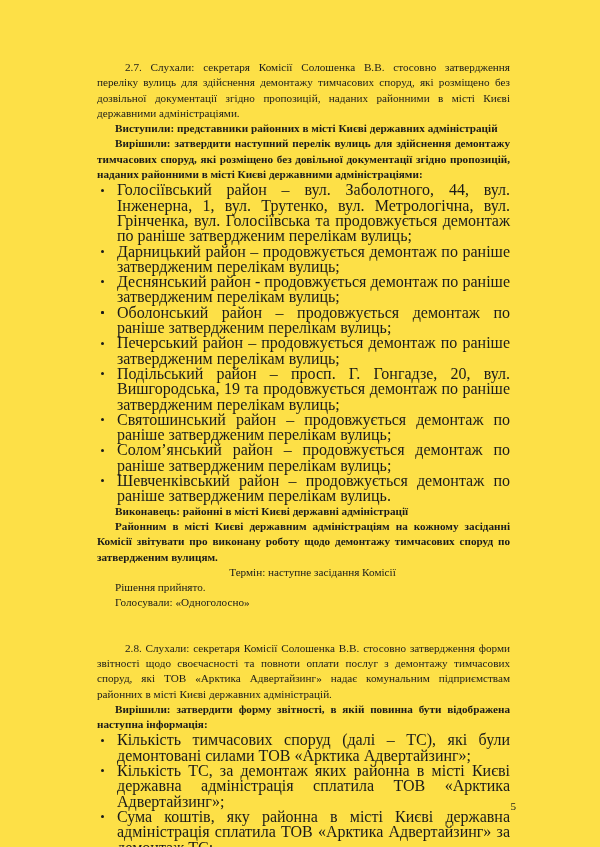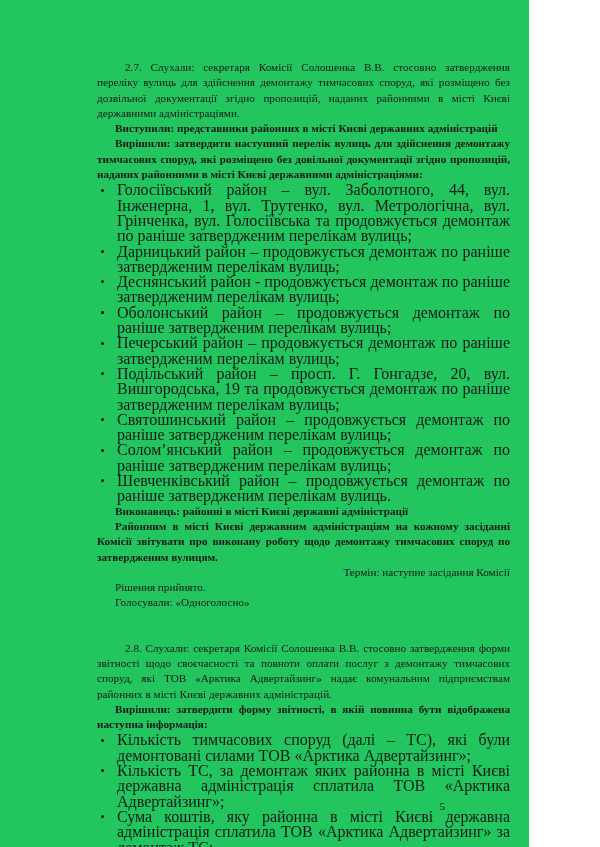--- a/index.html
+++ b/index.html
@@ -10,23 +10,23 @@
   }
   body {
     width: 600px;
     height: 847px;
     overflow: hidden;
     font-family: "Liberation Serif", "DejaVu Serif", serif;
     color: #1a1a1a;
   }
   .page {
     position: relative;
-    width: 529px;
+    width: 600px;
     height: 847px;
-    background: #22c55e;
+    background: #fde047;
     box-sizing: border-box;
   }
   .content {
     position: absolute;
     left: 97px;
     top: 60px;
     width: 413px;
   }
   p.para {
     margin: 0;
@@ -102,21 +102,21 @@
       <li><span class="bullet-dot"></span><span>Печерський район – продовжується демонтаж по раніше затвердженим перелікам вулиць;</span></li>
       <li><span class="bullet-dot"></span><span>Подільський район – просп. Г. Гонгадзе, 20, вул. Вишгородська, 19 та продовжується демонтаж по раніше затвердженим перелікам вулиць;</span></li>
       <li><span class="bullet-dot"></span><span>Святошинський район – продовжується демонтаж по раніше затвердженим перелікам вулиць;</span></li>
       <li><span class="bullet-dot"></span><span>Солом’янський район – продовжується демонтаж по раніше затвердженим перелікам вулиць;</span></li>
       <li><span class="bullet-dot"></span><span>Шевченківський район – продовжується демонтаж по раніше затвердженим перелікам вулиць.</span></li>
     </ul>
 
     <p class="para indent-sm noindent" style="text-indent:18px;text-align:left;">Виконавець: районні в місті Києві державні адміністрації</p>
 
     <p class="para indent-sm">Районним в місті Києві державним адміністраціям на кожному засіданні Комісії звітувати про виконану роботу щодо демонтажу тимчасових споруд по затвердженим вулицям.</p>
-    <p class="para" style="text-indent:18px;text-align:right;">Термін: наступне засідання Комісії</p>
+    <p class="para" style="text-indent:18px;text-align:center;">Термін: наступне засідання Комісії</p>
     <p class="para" style="text-indent:18px;text-align:left;">Рішення прийнято.</p>
     <p class="para" style="text-indent:18px;text-align:left;">Голосували: «Одноголосно»</p>
 
     <div class="gap-lg"></div>
 
     <p class="para indent">2.8. Слухали: секретаря Комісії Солошенка В.В. стосовно затвердження форми звітності щодо своєчасності та повноти оплати послуг з демонтажу тимчасових споруд, які ТОВ «Арктика Адвертайзинг» надає комунальним підприємствам районних в місті Києві державних адміністрацій.</p>
 
     <p class="para indent-sm">Вирішили: затвердити форму звітності, в якій повинна бути відображена наступна інформація:</p>
 
     <ul class="bullets">

